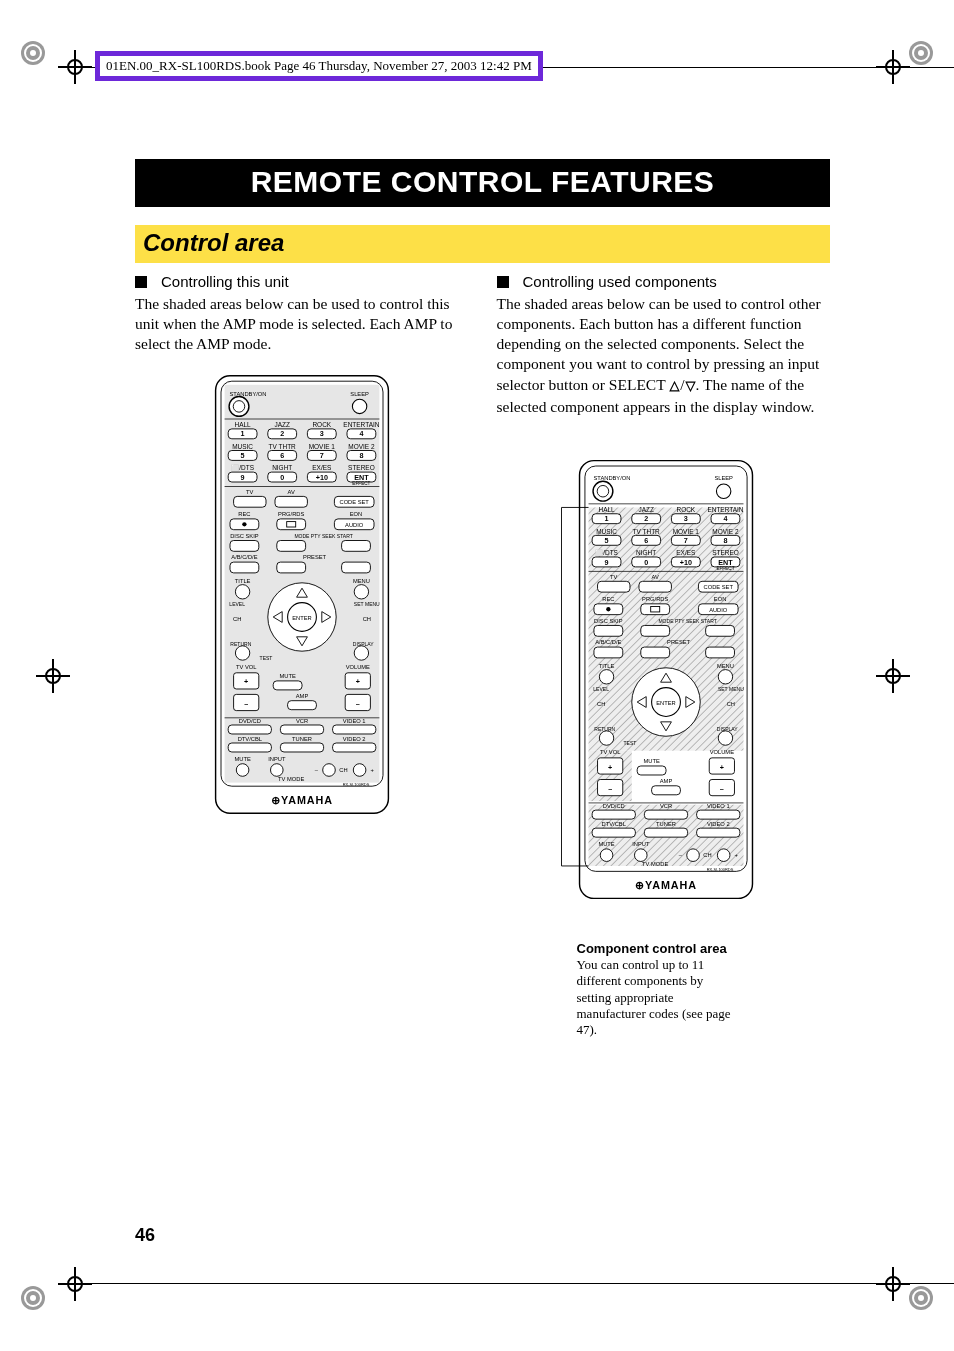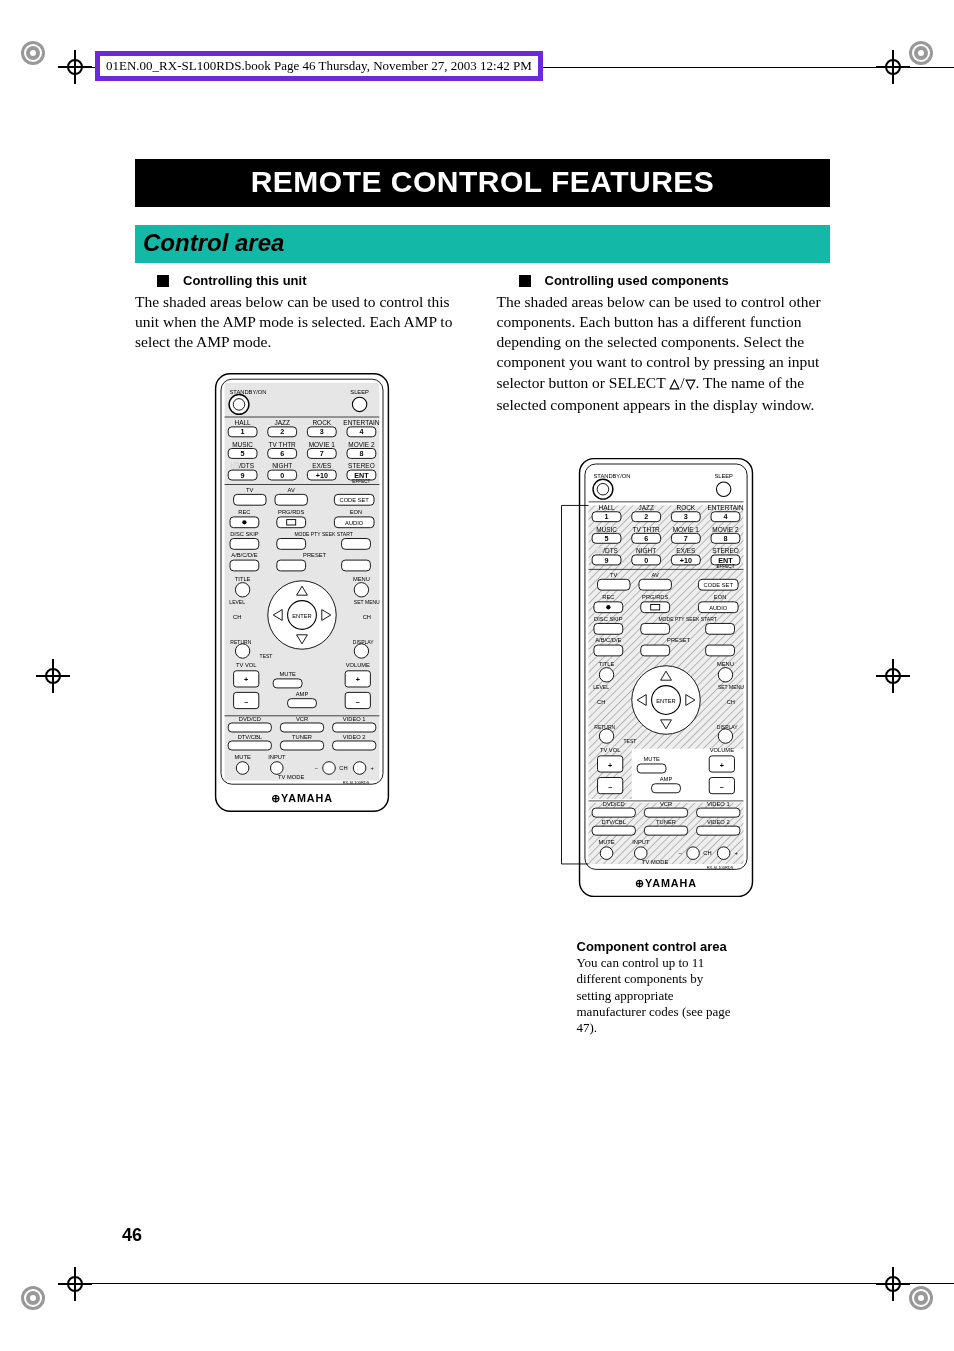--- a/index.html
+++ b/index.html
@@ -22,36 +22,36 @@
 
   .meta-box { position: absolute; top: 51px; left: 95px; border: 5px solid #6d28d9; padding: 2px 6px; font-size: 13px; background: #fff; font-family: "Times New Roman", serif; }
 
   .content { position: absolute; top: 150px; left: 135px; width: 695px; }
 
   .title-bar { background: #000; color: #fff; text-align: center; font-family: Arial, Helvetica, sans-serif; font-weight: bold; font-size: 30px; letter-spacing: 0.5px; padding: 6px 0 8px; font-stretch: condensed; margin-top: 9px; }
   .title-bar span { font-family: "Arial Narrow", Arial, sans-serif; }
 
   .intro { font-size: 15.5px; line-height: 1.3; margin-top: 14px; }
 
-  .section-h { background: #14b8a6; font-family: Arial, Helvetica, sans-serif; font-style: italic; font-weight: bold; font-size: 24px; padding: 4px 8px 6px; margin-top: 18px; }
+  .section-h { background: #fde047; font-family: Arial, Helvetica, sans-serif; font-style: italic; font-weight: bold; font-size: 24px; padding: 4px 8px 6px; margin-top: 18px; }
 
   .cols { display: flex; margin-top: 10px; gap: 28px; }
   .col { flex: 1; }
 
-  .sub-h { font-family: Arial, Helvetica, sans-serif; font-weight: bold; font-size: 13px; display: flex; align-items: center; margin-bottom: 4px; margin-left: 22px; }
+  .sub-h { font-family: Arial, Helvetica, sans-serif; font-weight: normal; font-size: 15px; display: flex; align-items: center; margin-bottom: 4px; }
   .sub-h .sq { width: 12px; height: 12px; background: #000; margin-right: 14px; flex-shrink: 0; }
   .body { font-size: 15.5px; line-height: 1.3; }
   .body .tri { display:inline-block; vertical-align: -2px; }
 
   .remote-wrap { text-align: center; margin-top: 18px; position: relative; }
 
   .annot { position: absolute; font-family: "Times New Roman", serif; font-size: 13px; line-height: 1.25; text-align: left; width: 160px; margin-top: 34px; }
   .annot .t { font-family: Arial, sans-serif; font-weight: bold; font-size: 13px; }
 
-  .pagenum { position: absolute; left: 122px; bottom: 105px; font-family: Arial, sans-serif; font-weight: bold; font-size: 18px; }
+  .pagenum { position: absolute; left: 135px; bottom: 105px; font-family: Arial, sans-serif; font-weight: bold; font-size: 18px; }
 
   
   .rlbl { font-family: Arial, sans-serif; font-size: 3.6px; fill: #000; text-anchor: middle; }
   .rnum { font-family: Arial, sans-serif; font-size: 4px; fill: #000; text-anchor: middle; font-weight: bold; }
   .rtiny { font-family: Arial, sans-serif; font-size: 3.2px; fill: #000; text-anchor: middle; }
   .rlogo { font-family: Arial, sans-serif; font-size: 6px; fill: #000; text-anchor: middle; font-weight: bold; letter-spacing: 0.5px; }
 </style>
 </head>
 <body>
 

